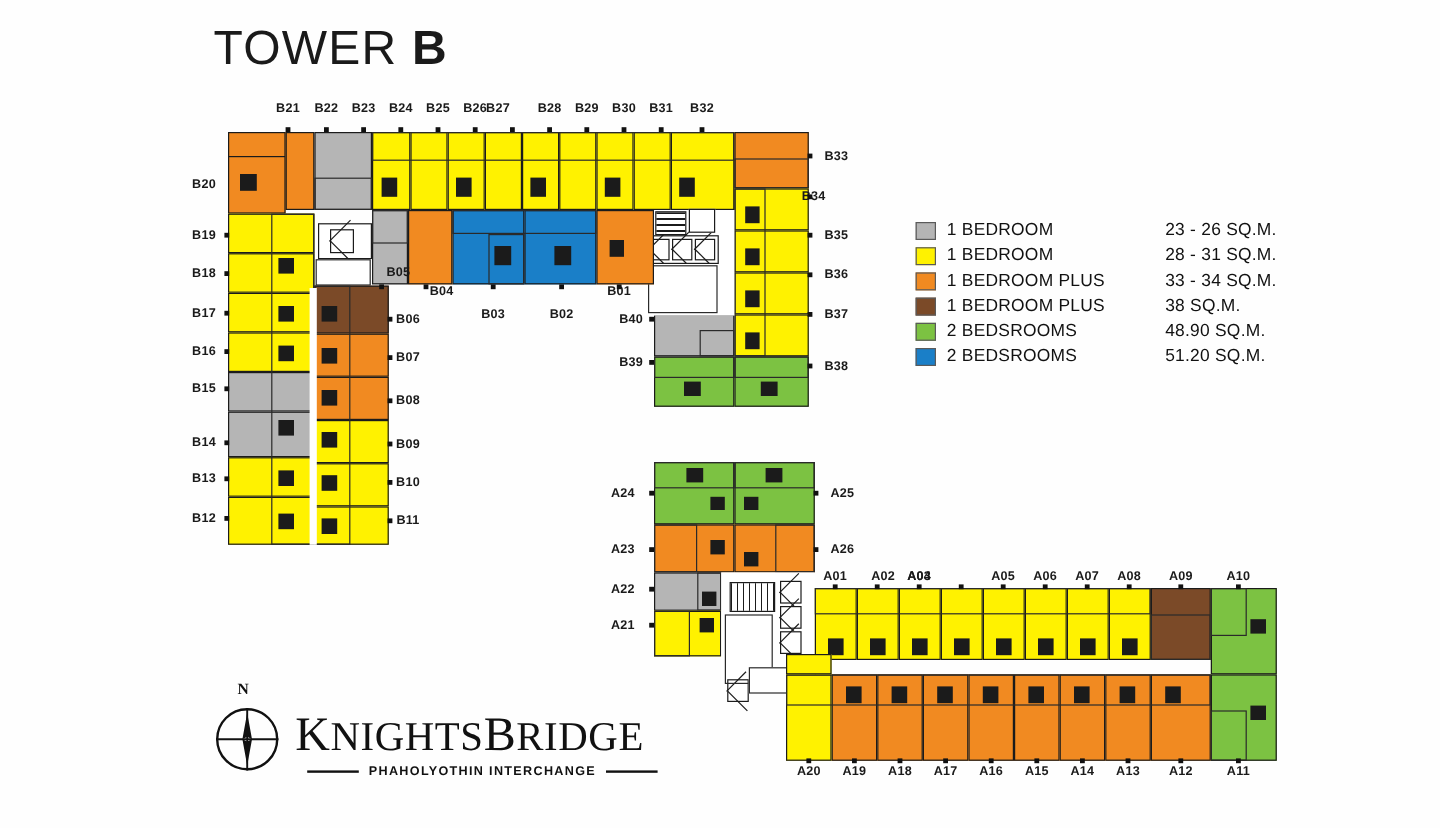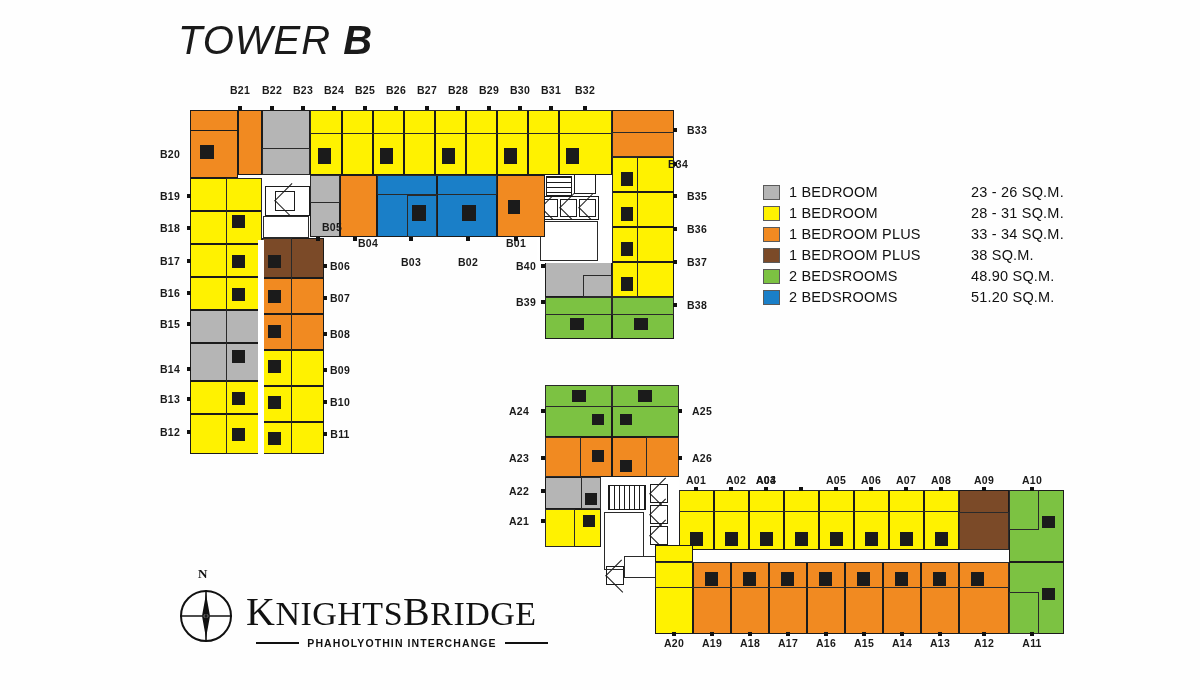--- a/index.html
+++ b/index.html
@@ -21,21 +21,21 @@
     position: absolute;
     font-family: "Liberation Sans", sans-serif;
     font-size: 40px;
     letter-spacing: 1px;
     color: #1a1a1a;
     white-space: nowrap;
     font-weight: 400;
   }
   .tower-title .bold { font-weight: 800; }
 
-  #tower-b-title { left: 178px; top: 18px; font-style: italic; }
+  #tower-b-title { left: 178px; top: 18px; }
   #tower-a-title { left: 862px; top: 412px; }
 
   
   #legend { position: absolute; left: 763px; top: 182px; }
   #legend-title {
     font-size: 24px; font-weight: 700; color: #111;
     letter-spacing: .5px; margin-bottom: 9px;
   }
   .legend-row {
     display: flex; align-items: center;
@@ -318,21 +318,21 @@
     <div class="ulabel" style="left:272px;top:90px">B22</div>
     <div class="tick" style="left:272px;top:108px"></div>
     <div class="ulabel" style="left:303px;top:90px">B23</div>
     <div class="tick" style="left:303px;top:108px"></div>
     <div class="ulabel" style="left:334px;top:90px">B24</div>
     <div class="tick" style="left:334px;top:108px"></div>
     <div class="ulabel" style="left:365px;top:90px">B25</div>
     <div class="tick" style="left:365px;top:108px"></div>
     <div class="ulabel" style="left:396px;top:90px">B26</div>
     <div class="tick" style="left:396px;top:108px"></div>
-    <div class="ulabel" style="left:427px;top:90px">B27</div>
+    <div class="ulabel" style="left:415px;top:90px">B27</div>
     <div class="tick" style="left:427px;top:108px"></div>
     <div class="ulabel" style="left:458px;top:90px">B28</div>
     <div class="tick" style="left:458px;top:108px"></div>
     <div class="ulabel" style="left:489px;top:90px">B29</div>
     <div class="tick" style="left:489px;top:108px"></div>
     <div class="ulabel" style="left:520px;top:90px">B30</div>
     <div class="tick" style="left:520px;top:108px"></div>
     <div class="ulabel" style="left:551px;top:90px">B31</div>
     <div class="tick" style="left:551px;top:108px"></div>
     <div class="ulabel" style="left:585px;top:90px">B32</div>

